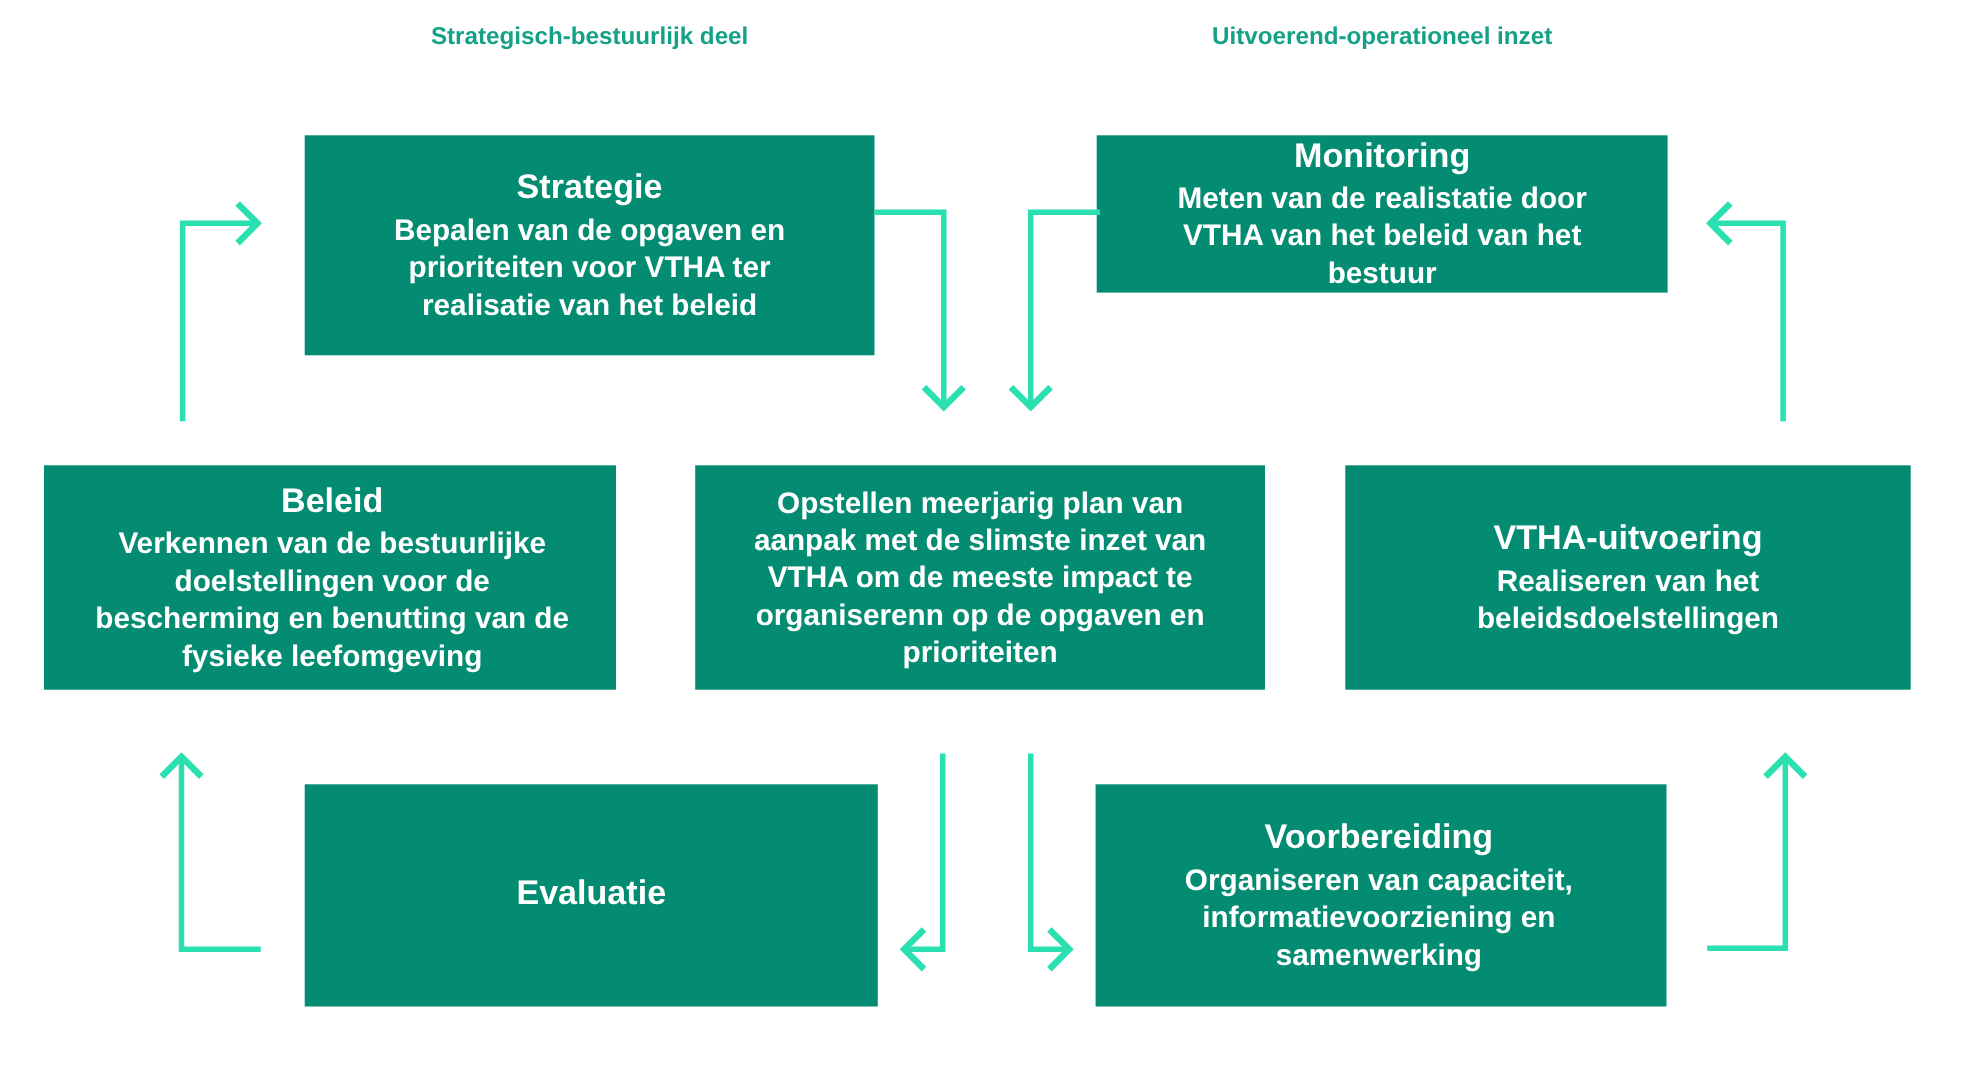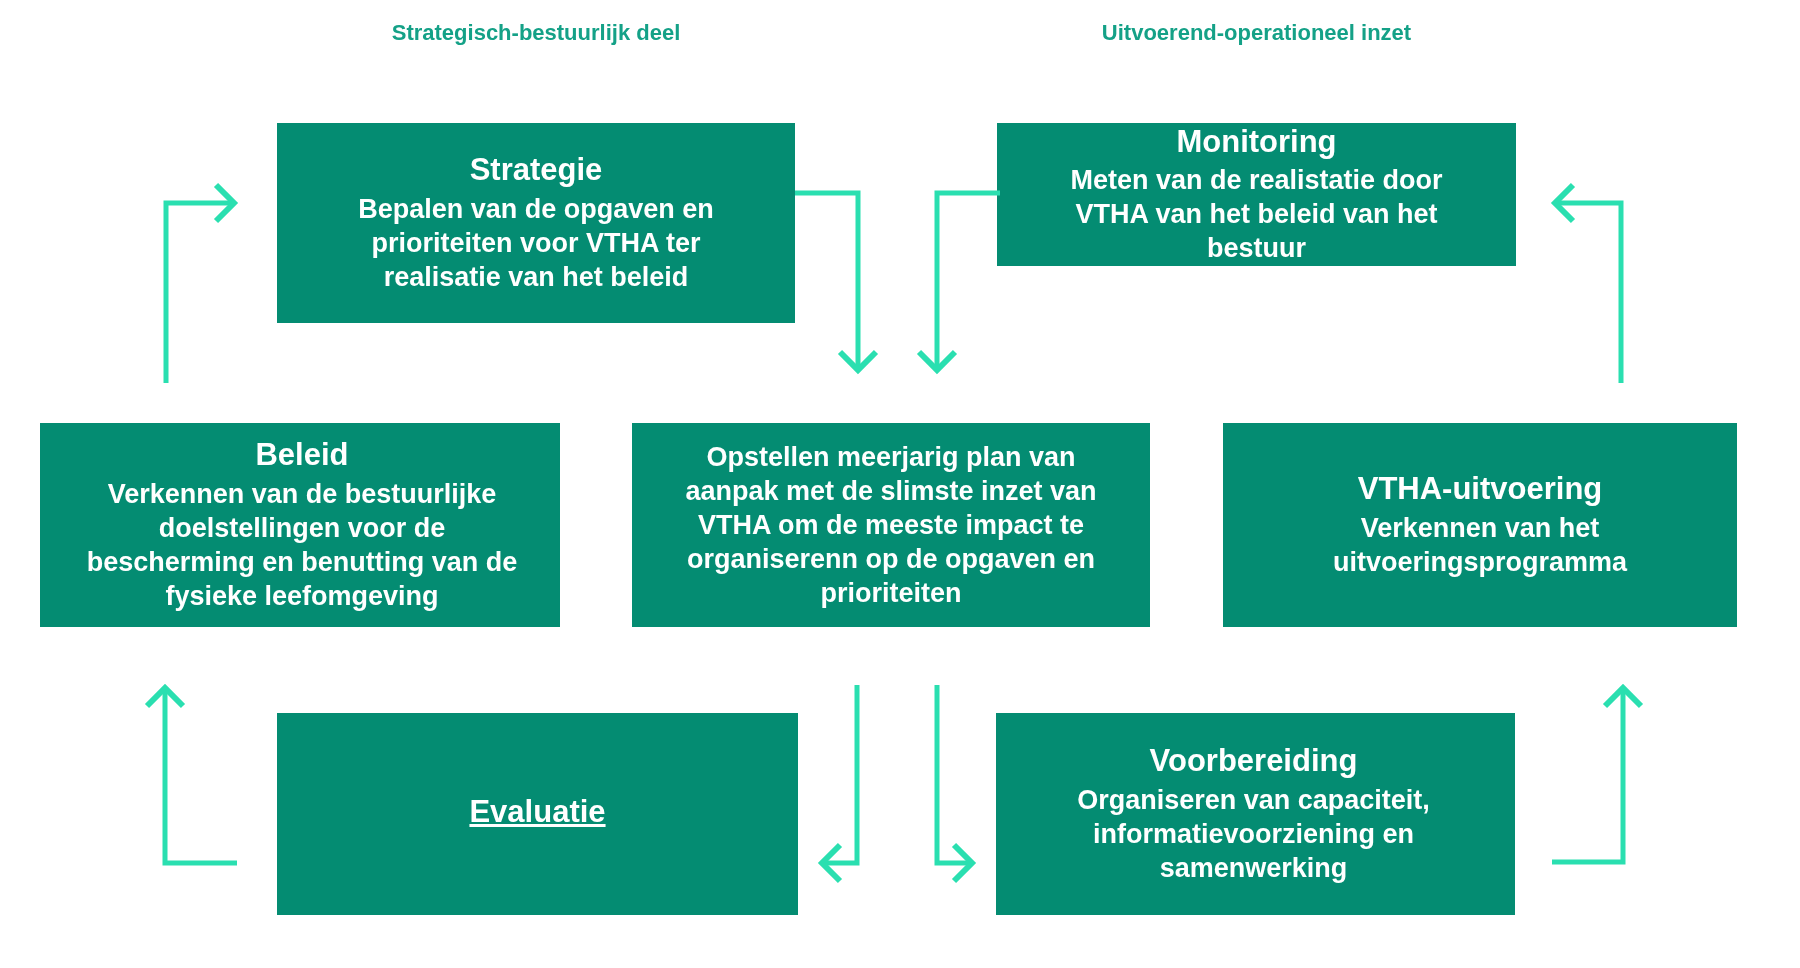--- a/index.html
+++ b/index.html
@@ -50,21 +50,21 @@
     font-weight: bold;
     line-height: 1.26;
     max-width: 94%;
   }
 
   #box-strategie            { left: 277px;  top: 123px; width: 518px; height: 200px; }
   #box-monitoring           { left: 997px;  top: 123px; width: 519px; height: 143px; }
   #box-beleid               { left: 40px;   top: 423px; width: 520px; height: 204px; padding-left: 24px; }
   #box-uitvoeringprogramma  { left: 632px;  top: 423px; width: 518px; height: 204px; }
   #box-vtha-uitvoering      { left: 1223px; top: 423px; width: 514px; height: 204px; }
-  #box-evaluatie            { left: 277px;  top: 713px; width: 521px; height: 202px; text-decoration: underline; }
+  #box-evaluatie            { left: 277px;  top: 713px; width: 521px; height: 202px; }
   #box-voorbereiding        { left: 996px;  top: 713px; width: 519px; height: 202px; padding-left: 16px; }
 
   .arrows-layer {
     position: absolute;
     left: 0; top: 0;
     width: 1800px;
     height: 968px;
     pointer-events: none;
   }
   .arrow {
@@ -96,21 +96,21 @@
     <div class="box-title">Beleid</div>
     <div class="box-body">Verkennen van de bestuurlijke doelstellingen voor de bescherming en benutting van de fysieke leefomgeving</div>
   </div>
 
   <div class="box" id="box-uitvoeringprogramma">
     <div class="box-body">Opstellen meerjarig plan van aanpak met de slimste inzet van VTHA om de meeste impact te organiserenn op de opgaven en prioriteiten</div>
   </div>
 
   <div class="box" id="box-vtha-uitvoering">
     <div class="box-title">VTHA-uitvoering</div>
-    <div class="box-body">Verkennen van het uitvoeringsprogramma</div>
+    <div class="box-body">Realiseren van het beleidsdoelstellingen</div>
   </div>
 
   <div class="box" id="box-evaluatie">
     <div class="box-title">Evaluatie</div>
   </div>
 
   <div class="box" id="box-voorbereiding">
     <div class="box-title">Voorbereiding</div>
     <div class="box-body">Organiseren van capaciteit, informatievoorziening en samenwerking</div>
   </div>

